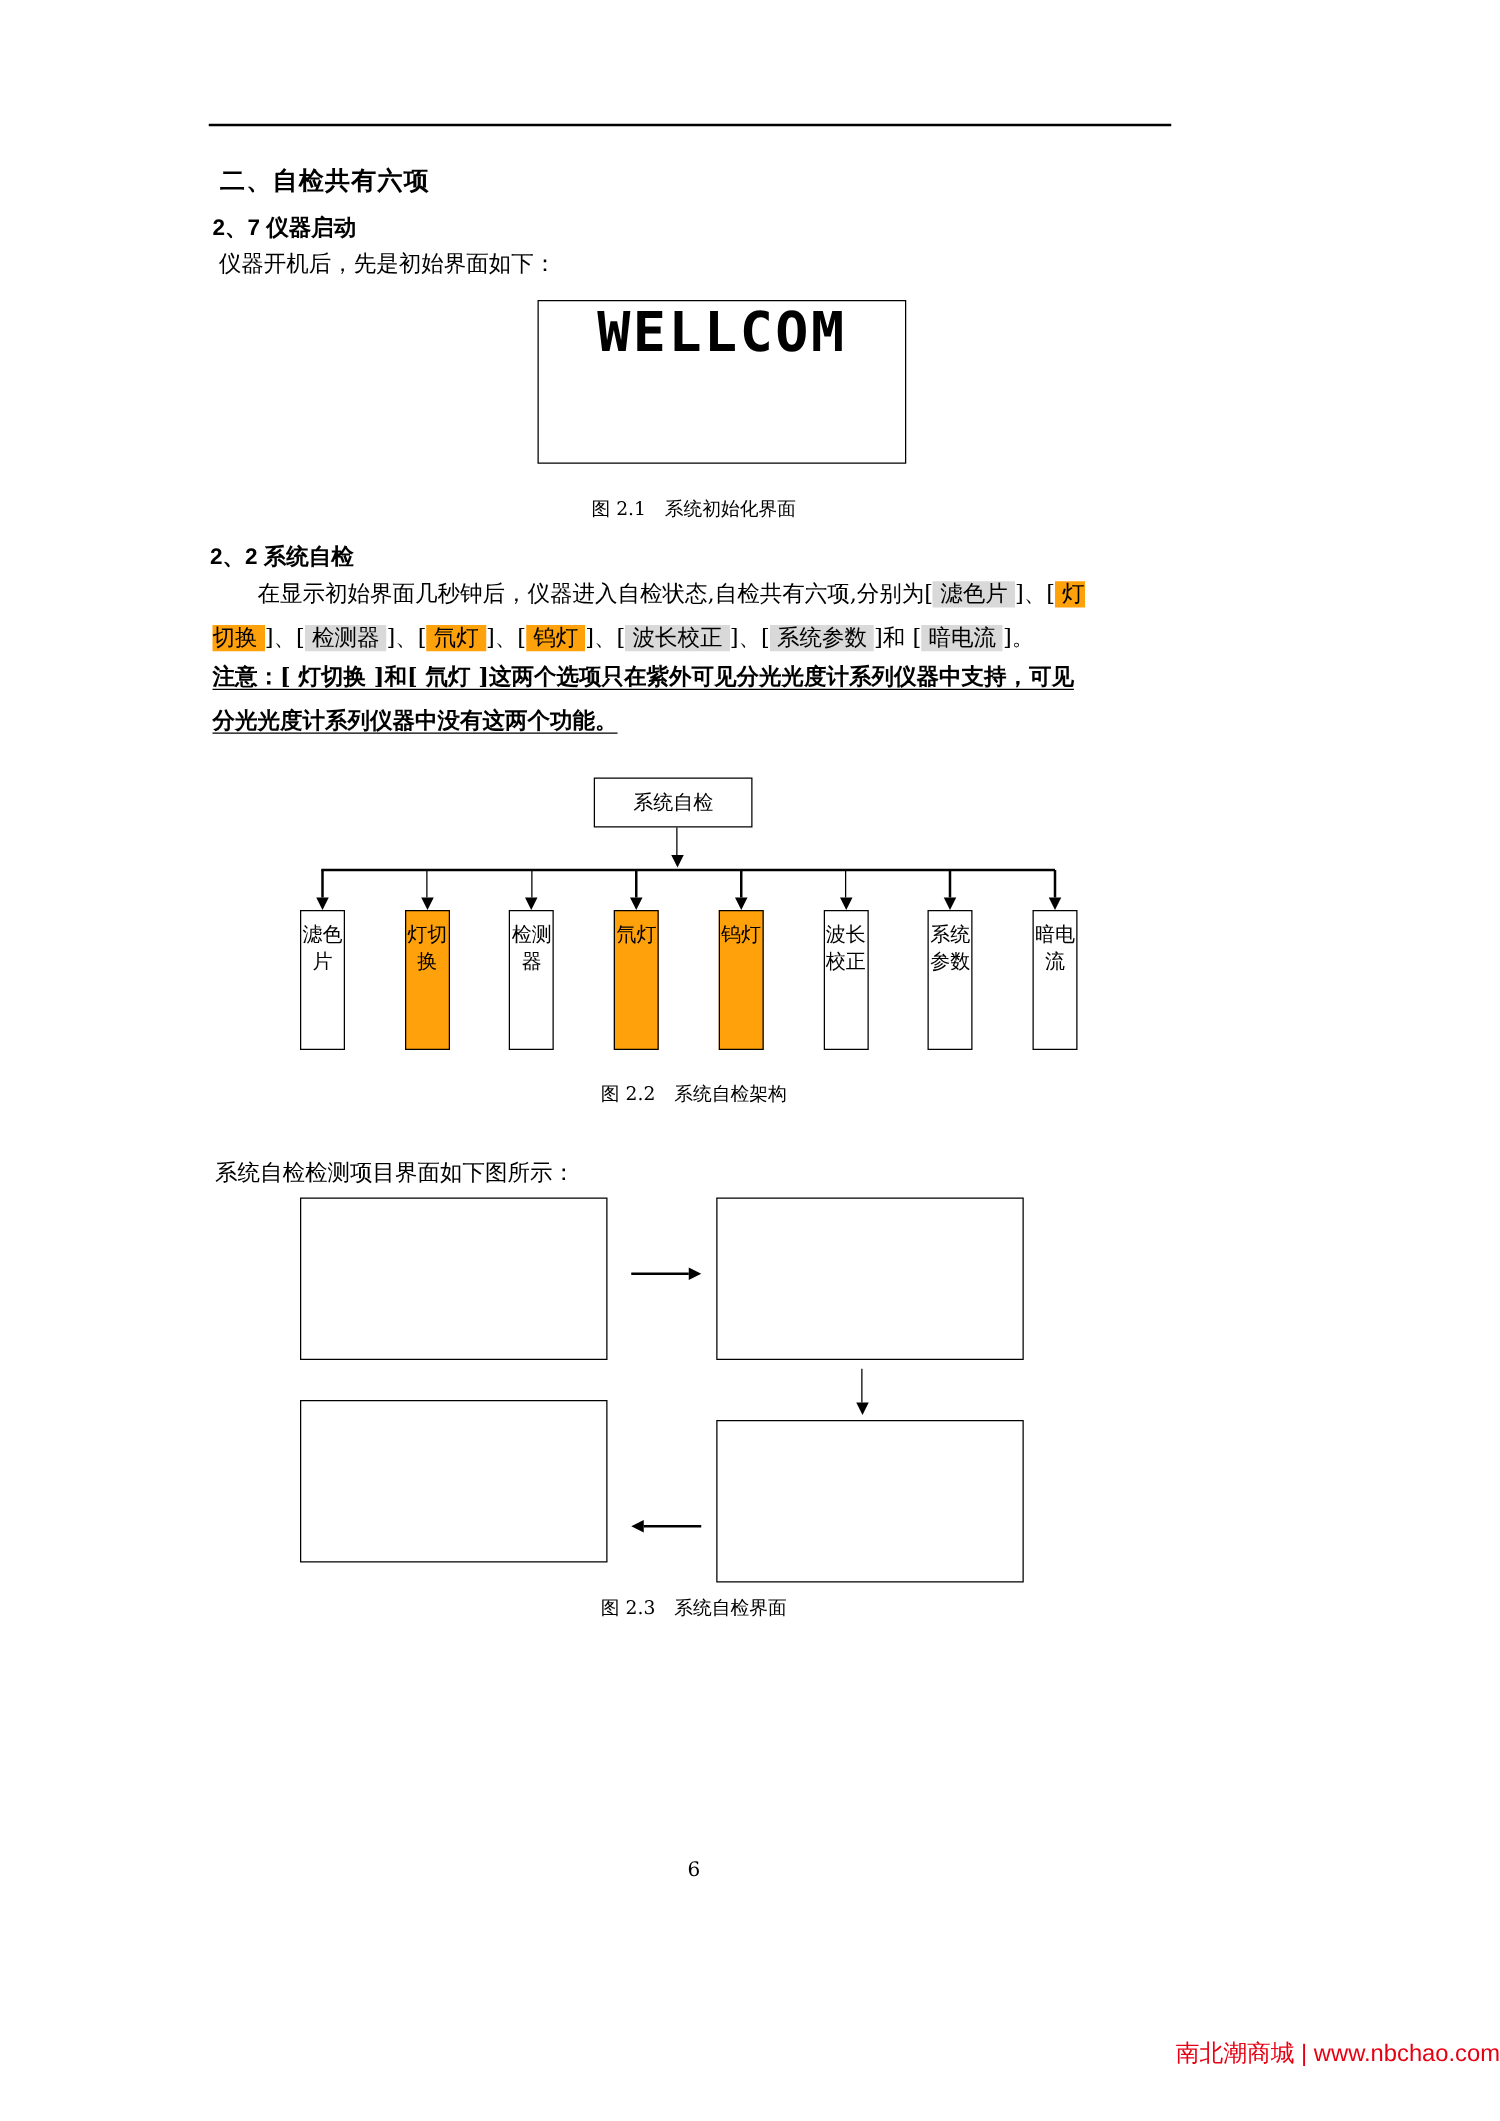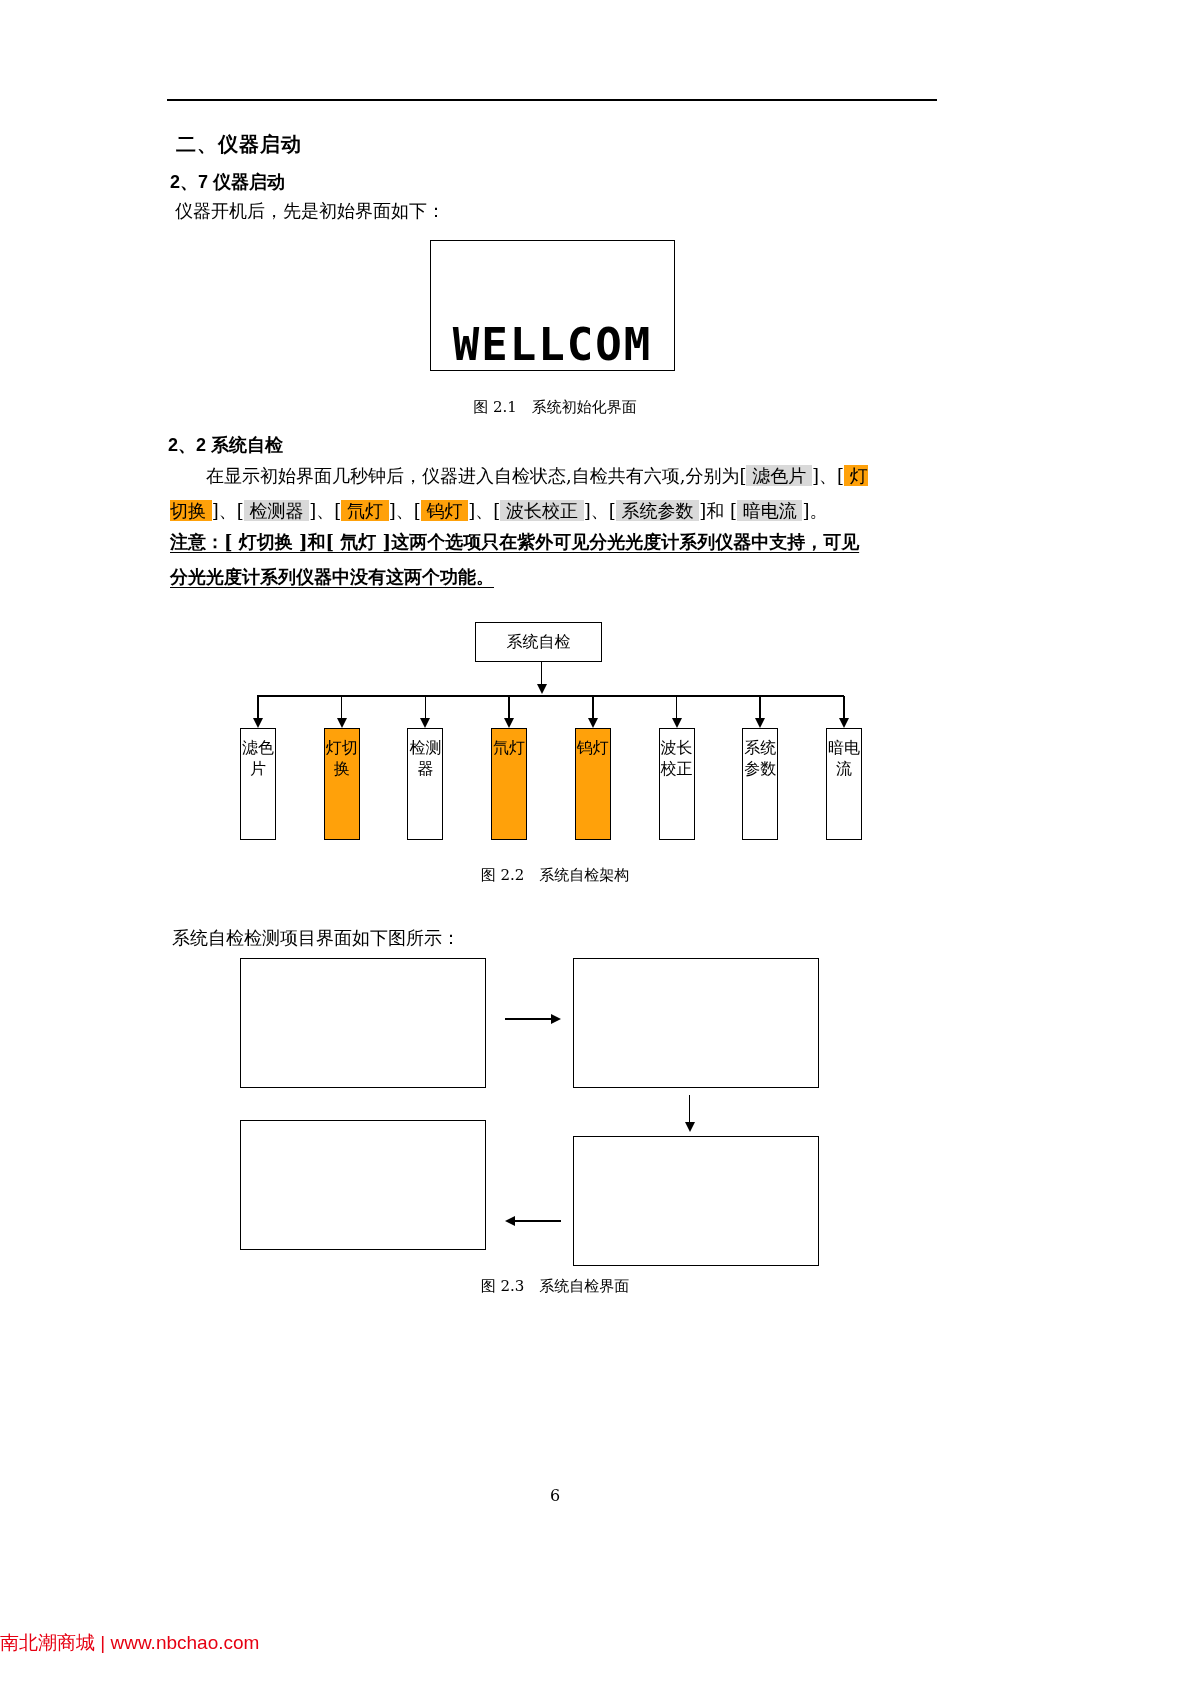--- a/index.html
+++ b/index.html
@@ -28,23 +28,23 @@
     font-size: 18px; font-weight: bold;
   }
   .h-sec1 { left: 170px; top: 170px; }
   .h-sec2 { left: 168px; top: 433px; }
   .p-plain { position: absolute; font-size: 18px; }
   .p-intro { left: 175px; top: 199px; }
   .p-fig23intro { left: 172px; top: 926px; }
 
   .wellcom-box {
     position: absolute; left: 430px; top: 240px;
-    width: 245px; height: 131px;
+    width: 295px; height: 131px;
     border: 1px solid #000;
-    display: flex; align-items: flex-end; justify-content: center;
+    display: flex; align-items: flex-start; justify-content: center;
   }
   .wellcom-text {
     font-family: "DejaVu Sans Mono", "Liberation Mono", monospace;
     font-size: 44px; font-weight: bold; letter-spacing: 2px;
   }
   .caption {
     position: absolute; left: 170px; width: 770px;
     text-align: center; font-size: 15px;
   }
   .cap21 { top: 398px; }
@@ -125,33 +125,33 @@
   .arrow-right { left: 505px; top: 1014px; }
   .arrow-left  { left: 505px; top: 1216px; }
   .arrow-down  { position: absolute; left: 684px; top: 1095px; width: 11px; }
 
   .pageno {
     position: absolute; left: 170px; top: 1486px; width: 770px;
     text-align: center; font-size: 16px;
   }
   .footer {
     position: absolute; left: 0; top: 1630px; width: 1200px;
-    text-align: left; font-size: 19px;
+    text-align: right; font-size: 19px;
     font-family: "Liberation Sans", "DejaVu Sans", sans-serif;
     color: var(--red, #e60012);
   }
 </style>
 </head>
 <body>
 
 <div class="page">
 
   <div class="toprule"></div>
 
-  <div class="h-chapter">二、仪器启动</div>
+  <div class="h-chapter">二、自检共有六项</div>
   <div class="h-sec h-sec1">2、7 仪器启动</div>
   <div class="p-plain p-intro">仪器开机后，先是初始界面如下：</div>
 
   <div class="wellcom-box">
     <span class="wellcom-text">WELLCOM</span>
   </div>
   <div class="caption cap21">图 2.1　系统初始化界面</div>
 
   <div class="h-sec h-sec2">2、2 系统自检</div>
 

